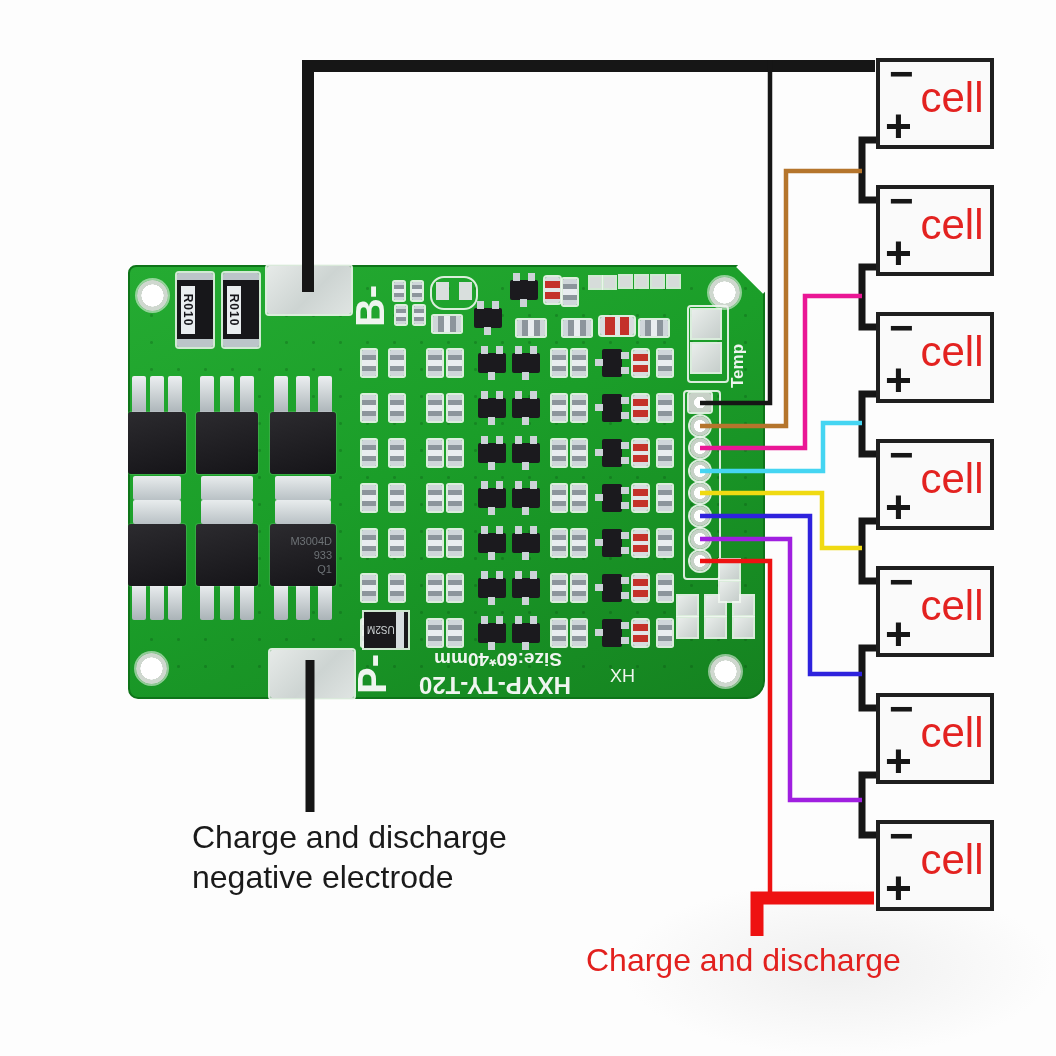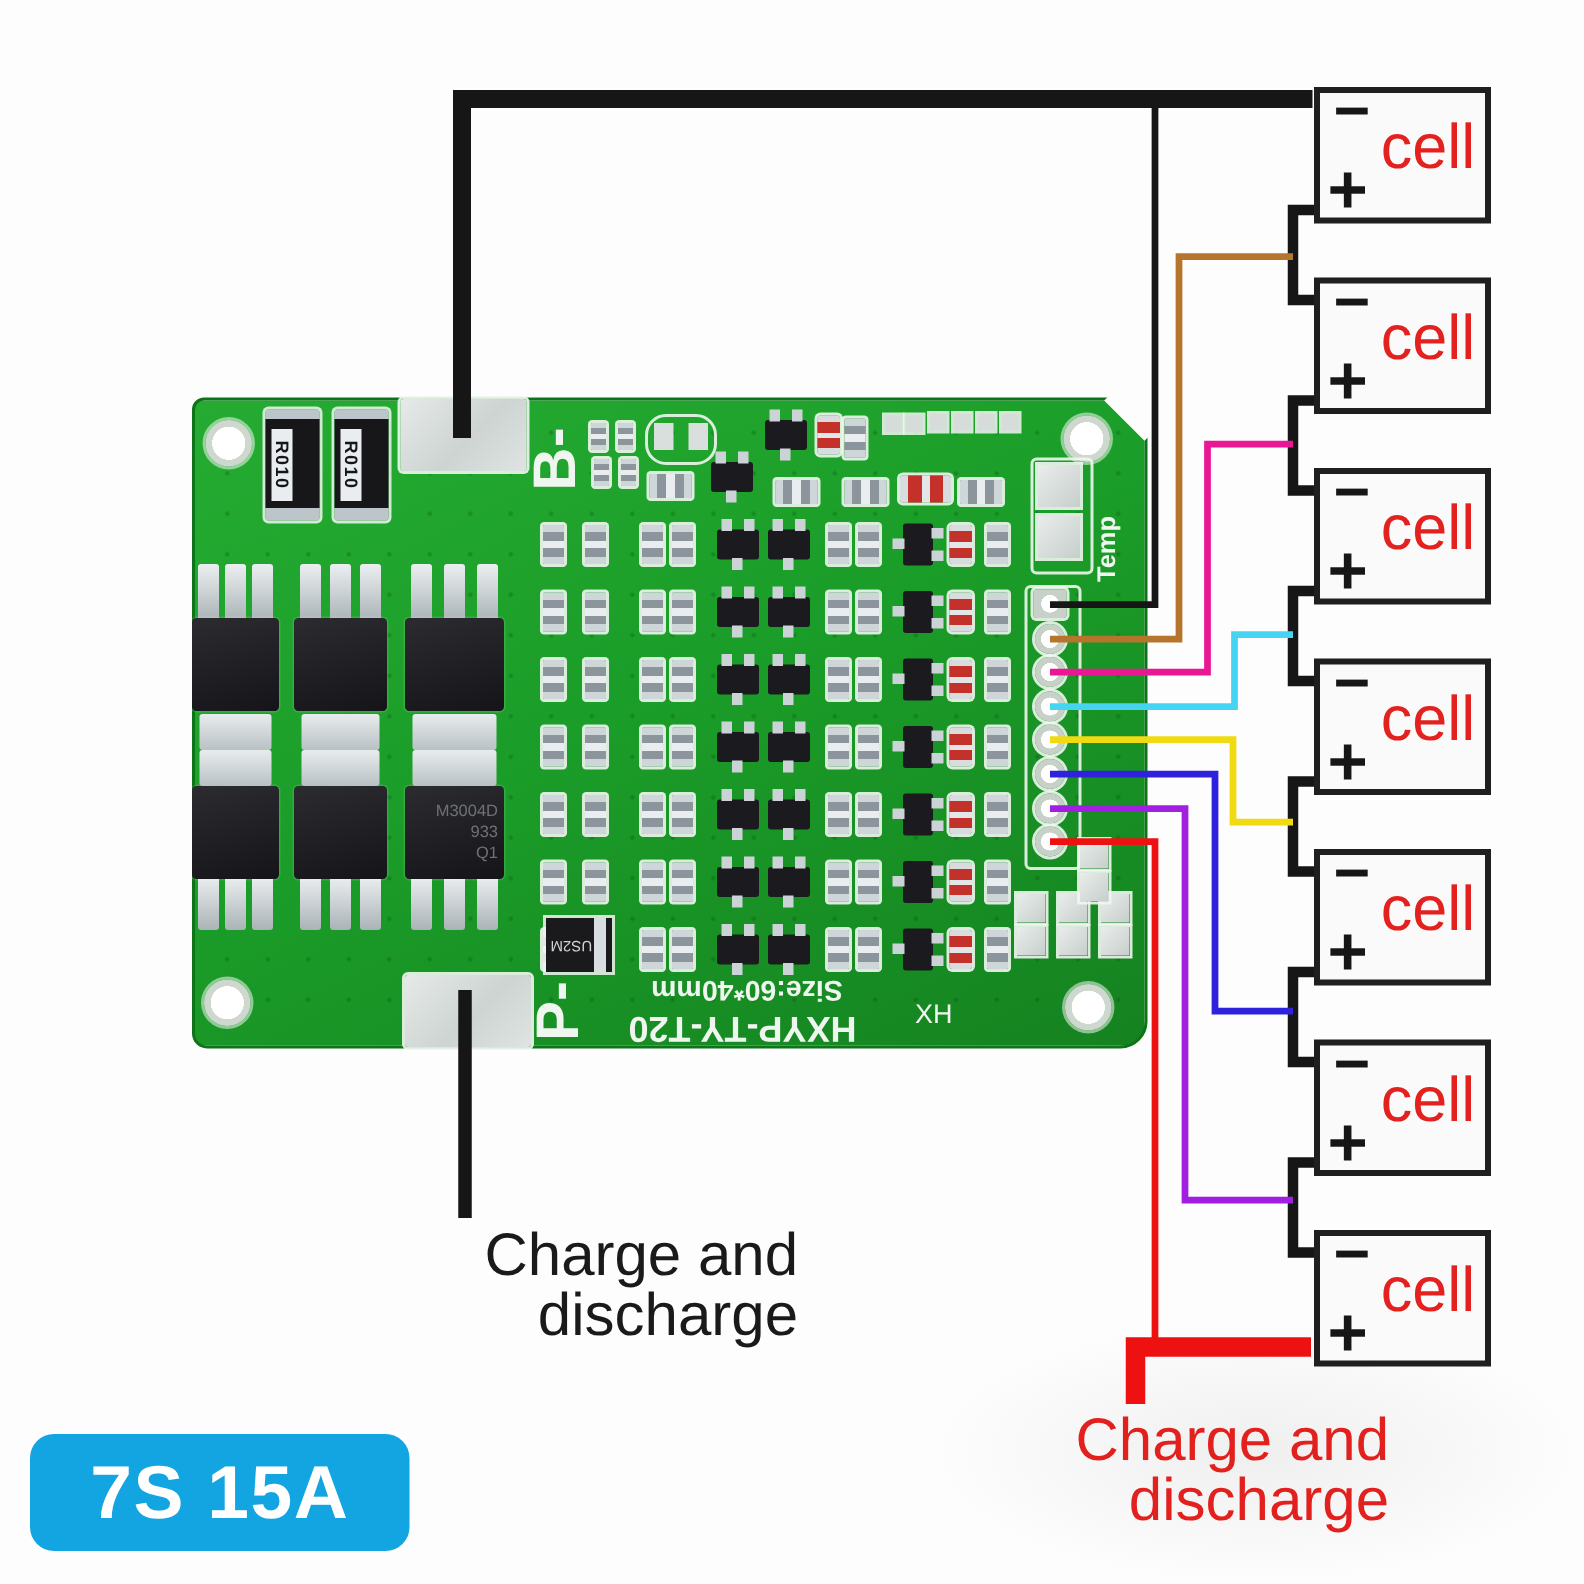--- a/index.html
+++ b/index.html
@@ -89,21 +89,21 @@
   
   #cells{position:absolute;inset:0;z-index:5;}
   .cell{position:absolute;left:876px;width:118px;height:91px;box-sizing:border-box;
         border:4px solid #1f1f1f;background:#fafafa;}
   .cell .minus{position:absolute;left:9px;top:-12px;font-size:42px;font-weight:900;color:#161616;}
   .cell .plus{position:absolute;left:5px;bottom:-8px;font-size:46px;font-weight:800;color:#161616;}
   .cell .clabel{position:absolute;left:36px;top:12px;right:2px;text-align:center;
         font-size:42px;font-weight:500;}
 
   
-  .note{position:absolute;z-index:6;text-align:right;font-size:40px;line-height:40px;font-weight:400;}
+  .note{position:absolute;z-index:6;text-align:left;font-size:32px;line-height:40px;font-weight:400;}
   #neg-note{left:192px;top:817px;width:340px;color:#1a1a1a;}
   #pos-note{left:586px;top:940px;width:340px;color:#e2201e;}
 
   .badge{position:absolute;left:20px;top:956px;width:253px;height:78px;border-radius:16px;z-index:6;
         display:flex;align-items:center;justify-content:center;
         font-size:50px;font-weight:800;letter-spacing:1px;}
 </style>
 </head>
 <body>
 
@@ -355,19 +355,19 @@
       </div>
       <div class="cell" style="top: 820px;">
         <span class="minus">−</span>
         <span class="plus">+</span>
         <span class="clabel" style="color: rgb(227, 34, 32);">cell</span>
       </div>
     </div>
 
   <div class="note" id="neg-note">
     <div>Charge and discharge</div>
+    <div>negative electrode</div>
   </div>
   <div class="note" id="pos-note">
     <div>Charge and discharge</div>
   </div>
 
-  <div class="badge" style="background: rgb(18, 165, 226); color: rgb(255, 255, 255);">7S 15A</div>
 </div>
 
 </body></html>

